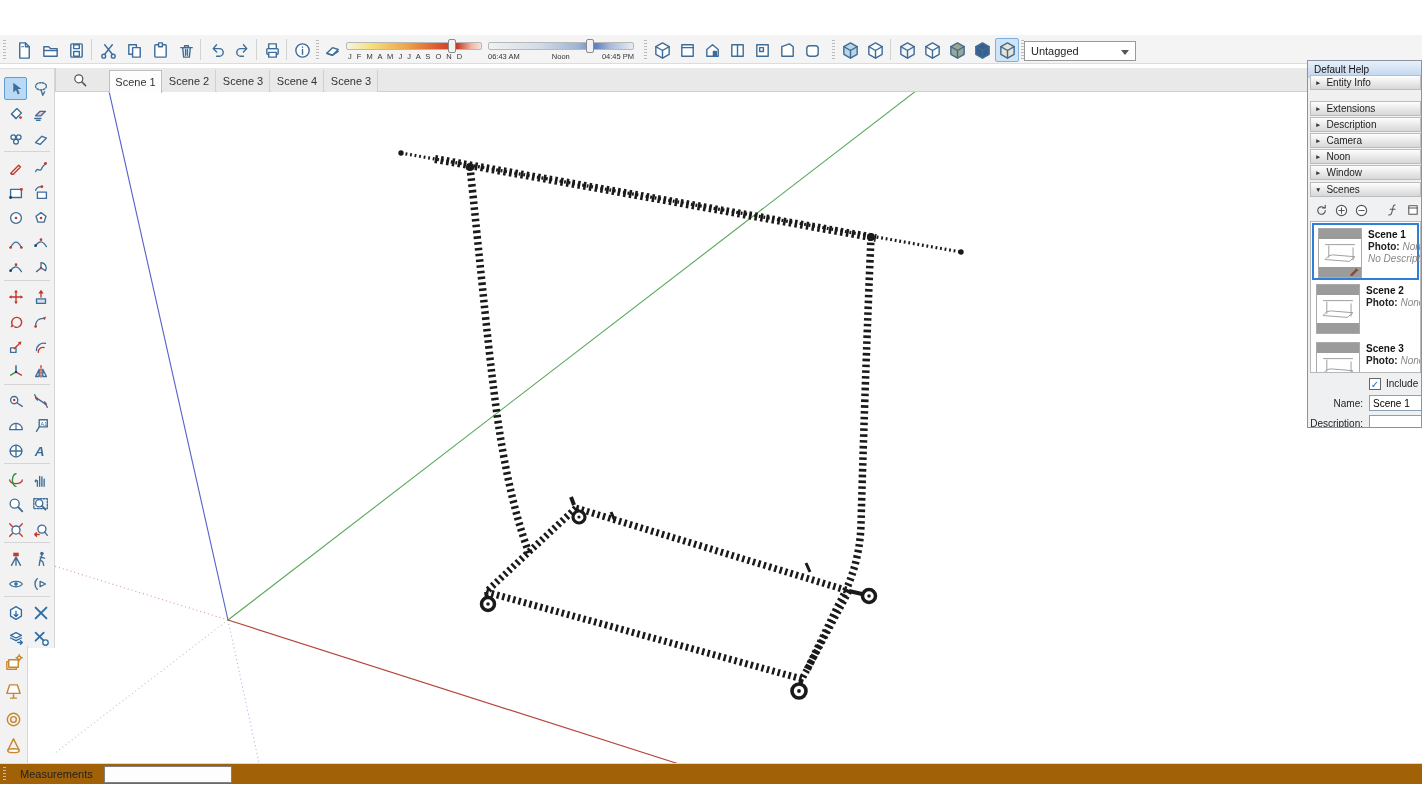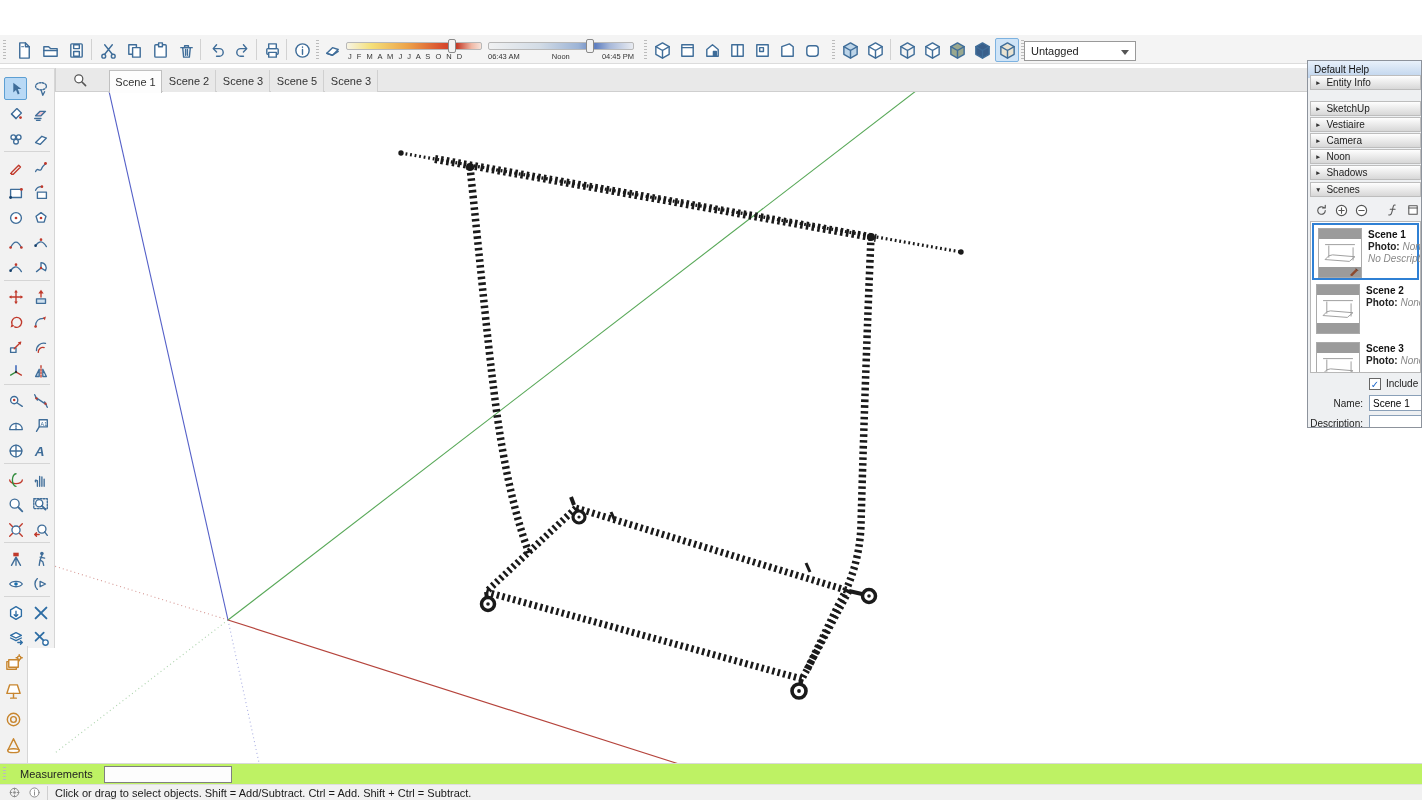--- a/index.html
+++ b/index.html
@@ -73,21 +73,21 @@
   .scn-photo b { color:#222; }
   .scn-photo i, .scn-desc { color:#888; font-style:italic; }
   .inc-row { position:absolute; left:0; right:0; top:316px; height:16px; }
   .cbox { position:absolute; left:61px; top:1px; width:12px; height:12px; border:1px solid #666; background:#fff; text-align:center; line-height:11px; font-size:10px; color:#1b66c9; }
   .inc-label { position:absolute; left:78px; top:1px; white-space:nowrap; color:#222; }
   .frow { position:absolute; left:0; right:0; height:18px; }
   .frow label { position:absolute; right:58px; top:3px; color:#222; }
   .frow input { position:absolute; left:61px; top:0; width:60px; height:16px; border:1px solid #8aa0b8; font-size:10px; padding:1px 3px; font-family:inherit; background:#fff; }
 
   
-  .measurebar { position:absolute; left:0; top:763px; width:1422px; height:21px; background:#bef264; border-top:1px solid #d9d9d9; }
+  .measurebar { position:absolute; left:0; top:763px; width:1422px; height:21px; background:#a16207; border-top:1px solid #d9d9d9; }
   .measurebar .mlabel { position:absolute; left:20px; top:4px; color:#222; }
   .measurebar input { position:absolute; left:104px; top:2px; width:128px; height:17px; border:1px solid #808080; background:#fdfdfd; font-family:inherit; font-size:11px; padding:0 3px; }
   .mgrip { position:absolute; left:3px; top:3px; width:3px; height:15px; background:repeating-linear-gradient(#bbb 0 1px, transparent 1px 3px); }
   .statusbar { position:absolute; left:0; top:784px; width:1422px; height:16px; background:#f1f1f1; border-top:1px solid #dedede; }
   .statusbar .sicon { position:absolute; top:1px; }
   .statusbar .ssep { position:absolute; left:47px; top:1px; width:1px; height:14px; background:#cfcfcf; }
   .statusbar .hint { position:absolute; left:55px; top:2px; color:#1a1a1a; }
 </style>
 </head>
 <body>
@@ -583,21 +583,21 @@
 
   <div class="tabbar">
     <div class="searchbtn">
         <svg class="ic c-gray" width="16" height="16">
           <use href="#s-zoom"></use>
         </svg>
       </div>
     <div class="tab active" style="left:53px">Scene 1</div>
     <div class="tab" style="left:107px">Scene 2</div>
     <div class="tab" style="left:161px">Scene 3</div>
-    <div class="tab" style="left:215px">Scene 5</div>
+    <div class="tab" style="left:215px">Scene 4</div>
     <div class="tab" style="left:269px">Scene 3</div>
   </div>
 
   <div class="canvas">
     <svg width="1367" height="671" viewBox="57 92 1367 671">
 
       <g stroke-width="1.1" fill="none">
         <line x1="230" y1="620" x2="104" y2="60" stroke="#5560c8"></line>
         <line x1="230" y1="620" x2="940" y2="74" stroke="#58a858"></line>
         <line x1="230" y1="620" x2="706" y2="772" stroke="#b5443c"></line>
@@ -907,37 +907,37 @@
   <div class="tray">
     <div class="tray-title">
         <span>Default Help</span>
       </div>
     <div class="tsec" style="top:14px">
         <span class="arr">►</span>
         <span>Entity Info</span>
       </div>
     <div class="tsec" style="top:40px">
         <span class="arr">►</span>
-        <span>SketchUp</span>
+        <span>Extensions</span>
       </div>
     <div class="tsec" style="top:56px">
         <span class="arr">►</span>
-        <span>Vestiaire</span>
+        <span>Description</span>
       </div>
     <div class="tsec" style="top:72px">
         <span class="arr">►</span>
         <span>Camera</span>
       </div>
     <div class="tsec" style="top:88px">
         <span class="arr">►</span>
         <span>Noon</span>
       </div>
     <div class="tsec" style="top:104px">
         <span class="arr">►</span>
-        <span>Shadows</span>
+        <span>Window</span>
       </div>
     <div class="tsec" style="top:121px">
         <span class="arr">▼</span>
         <span>Scenes</span>
       </div>
 
     <div class="scn-toolbar">
       <div class="scn-tb-btn">
           <svg class="ic c-gray" width="15" height="15">
             <use href="#s-refresh"></use>
@@ -1023,28 +1023,14 @@
       <input value="" style="">
     </div>
   </div>
 
   <div class="measurebar">
     <div class="mgrip"></div>
     <span class="mlabel">Measurements</span>
     <input value="" style="">
   </div>
 
-  <div class="statusbar">
-    <div class="sicon" style="left:8px">
-        <svg class="ic" width="13" height="13" style="color:#8a8a8a">
-          <use href="#s-geo"></use>
-        </svg>
-      </div>
-    <div class="sicon" style="left:28px">
-        <svg class="ic" width="13" height="13" style="color:#8a8a8a">
-          <use href="#s-info"></use>
-        </svg>
-      </div>
-    <div class="ssep"></div>
-    <span class="hint">Click or drag to select objects. Shift = Add/Subtract. Ctrl = Add. Shift + Ctrl = Subtract.</span>
-  </div>
 
 </div>
 
 </body></html>

